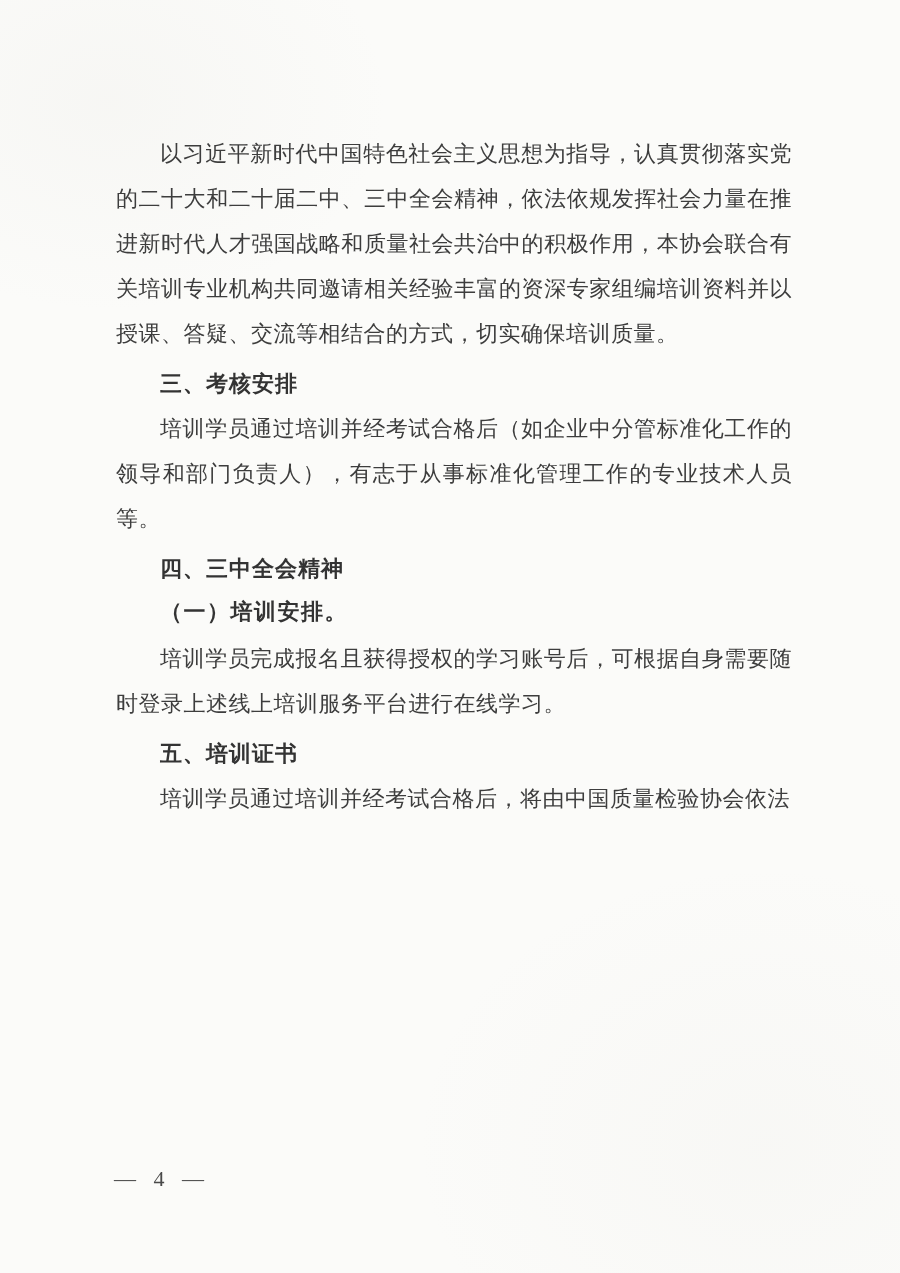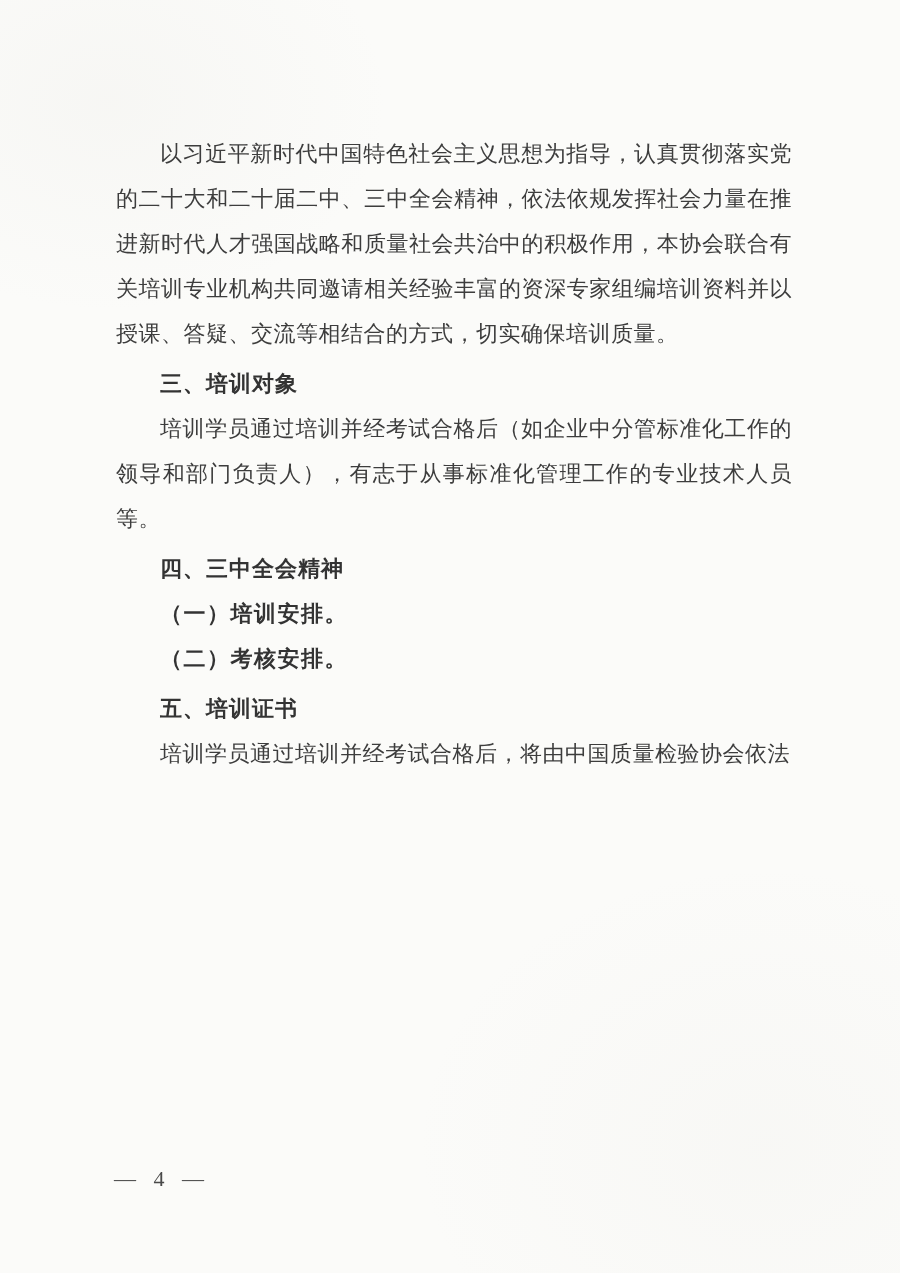--- a/index.html
+++ b/index.html
@@ -41,45 +41,45 @@
     letter-spacing: 0.5px;
   }
   .content p.heading1 {
     font-family: "Liberation Sans", sans-serif;
     font-weight: 700;
     color: #333333;
     letter-spacing: 1px;
     margin-top: 5px;
   }
   .content p.heading2 {
-    font-family: Liberation Serif, serif;
+    font-family: Liberation Mono, monospace;
     font-weight: 700;
     color: #333333;
     letter-spacing: 1.5px;
   }
   .footer {
     position: absolute;
     left: 114px;
     top: 1166px;
     font-size: 22px;
     color: #4a4a4a;
     font-family: "Liberation Serif", serif;
     letter-spacing: 6px;
   }
 </style>
 </head>
 <body>
 
 <div class="page">
   <div class="content">
       <p class="body">以习近平新时代中国特色社会主义思想为指导，认真贯彻落实党的二十大和二十届二中、三中全会精神，依法依规发挥社会力量在推进新时代人才强国战略和质量社会共治中的积极作用，本协会联合有关培训专业机构共同邀请相关经验丰富的资深专家组编培训资料并以授课、答疑、交流等相结合的方式，切实确保培训质量。</p>
-      <p class="heading1">三、培训对象</p>
+      <p class="heading1">三、考核安排</p>
       <p class="body">培训学员通过培训并经考试合格后（如企业中分管标准化工作的领导和部门负责人），有志于从事标准化管理工作的专业技术人员等。</p>
       <p class="heading1">四、三中全会精神</p>
       <p class="heading2">（一）培训安排。</p>
-      <p class="heading2">（二）考核安排。</p>
+      <p class="body">培训学员完成报名且获得授权的学习账号后，可根据自身需要随时登录上述线上培训服务平台进行在线学习。</p>
       <p class="heading1">五、培训证书</p>
       <p class="body">培训学员通过培训并经考试合格后，将由中国质量检验协会依法</p>
     </div>
   <div class="footer">
     <span>— 4 —</span>
   </div>
 </div>
 
 </body></html>

